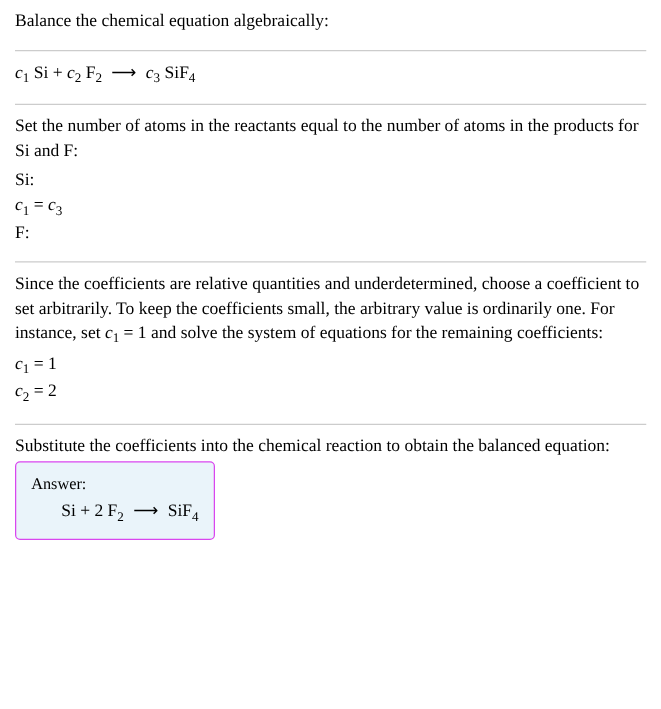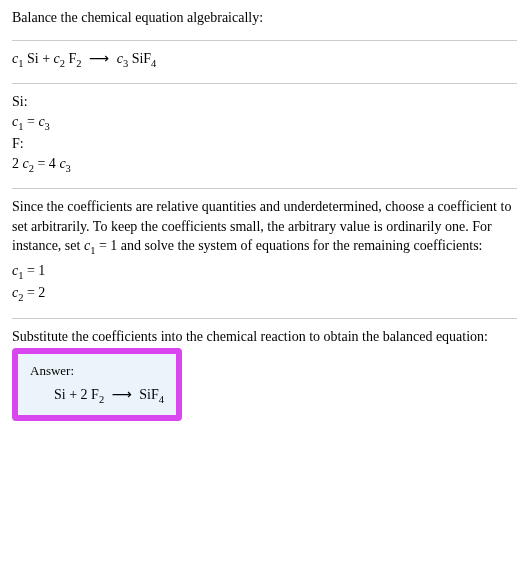--- a/index.html
+++ b/index.html
@@ -46,21 +46,21 @@
       display: flex;
       flex-direction: column;
     }
     .atom-label {
       width: 28px;
     }
     .coeff-list {
       margin-top: 2px;
     }
     .answer-box {
-      border: 6px solid #d946ef;
+      border: 1px solid #d946ef;
       background: #eaf4fa;
       border-radius: 4px;
       padding: 8px 12px;
       display: inline-block;
       margin-top: 2px;
     }
     .answer-label {
       font-size: 13px;
       margin-bottom: 4px;
     }
@@ -80,32 +80,30 @@
 
 <div class="section">
   <div class="equation-line">
     <span class="italic">c</span><span class="sub-num">1</span><span> </span><span>Si</span><span> + </span><span class="italic">c</span><span class="sub-num">2</span><span> </span><span>F</span><span class="sub-num">2</span>
     <span class="arrow">⟶</span>
     <span class="italic">c</span><span class="sub-num">3</span><span> </span><span>SiF</span><span class="sub-num">4</span>
   </div>
 </div>
 
 <div class="section">
+  <div>Set the number of atoms in the reactants equal to the number of atoms in the products for Si and F:</div>
   <div class="atom-table">
     <div class="atom-row">
       <div class="atom-label">Si:</div>
       <div>
         <span class="italic">c</span><span class="sub-num">1</span><span> = </span><span class="italic">c</span><span class="sub-num">3</span>
       </div>
     </div>
     <div class="atom-row">
       <div class="atom-label">F:</div>
-      <div>
-        <span>2 </span><span class="italic">c</span><span class="sub-num">2</span><span> = 4 </span><span class="italic">c</span><span class="sub-num">3</span>
-      </div>
     </div>
   </div>
 </div>
 
 <div class="section">
   <div>
     <span>Since the coefficients are relative quantities and underdetermined, choose a coefficient to set arbitrarily. To keep the coefficients small, the arbitrary value is ordinarily one. For instance, set </span><span class="italic">c</span><span class="sub-num">1</span><span> = 1 and solve the system of equations for the remaining coefficients:</span>
   </div>
   <div class="coeff-list">
     <div><span class="italic">c</span><span class="sub-num">1</span><span> = 1</span></div>

